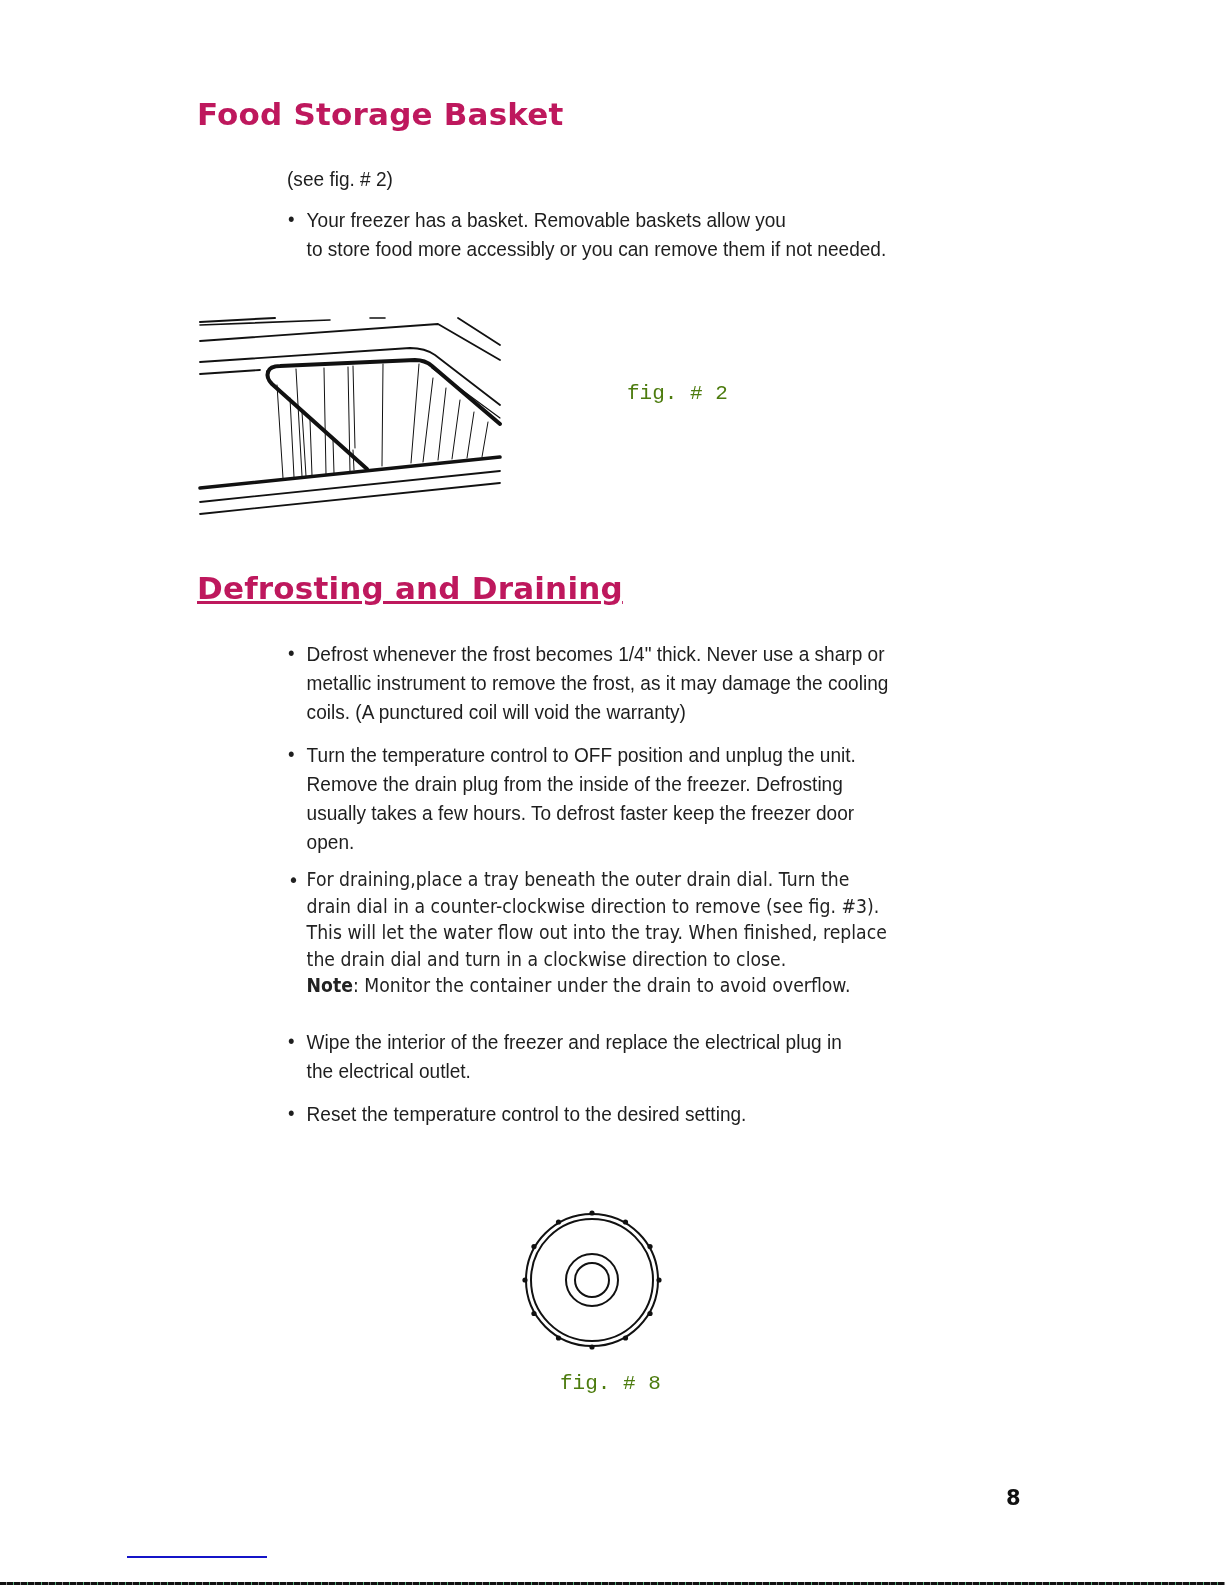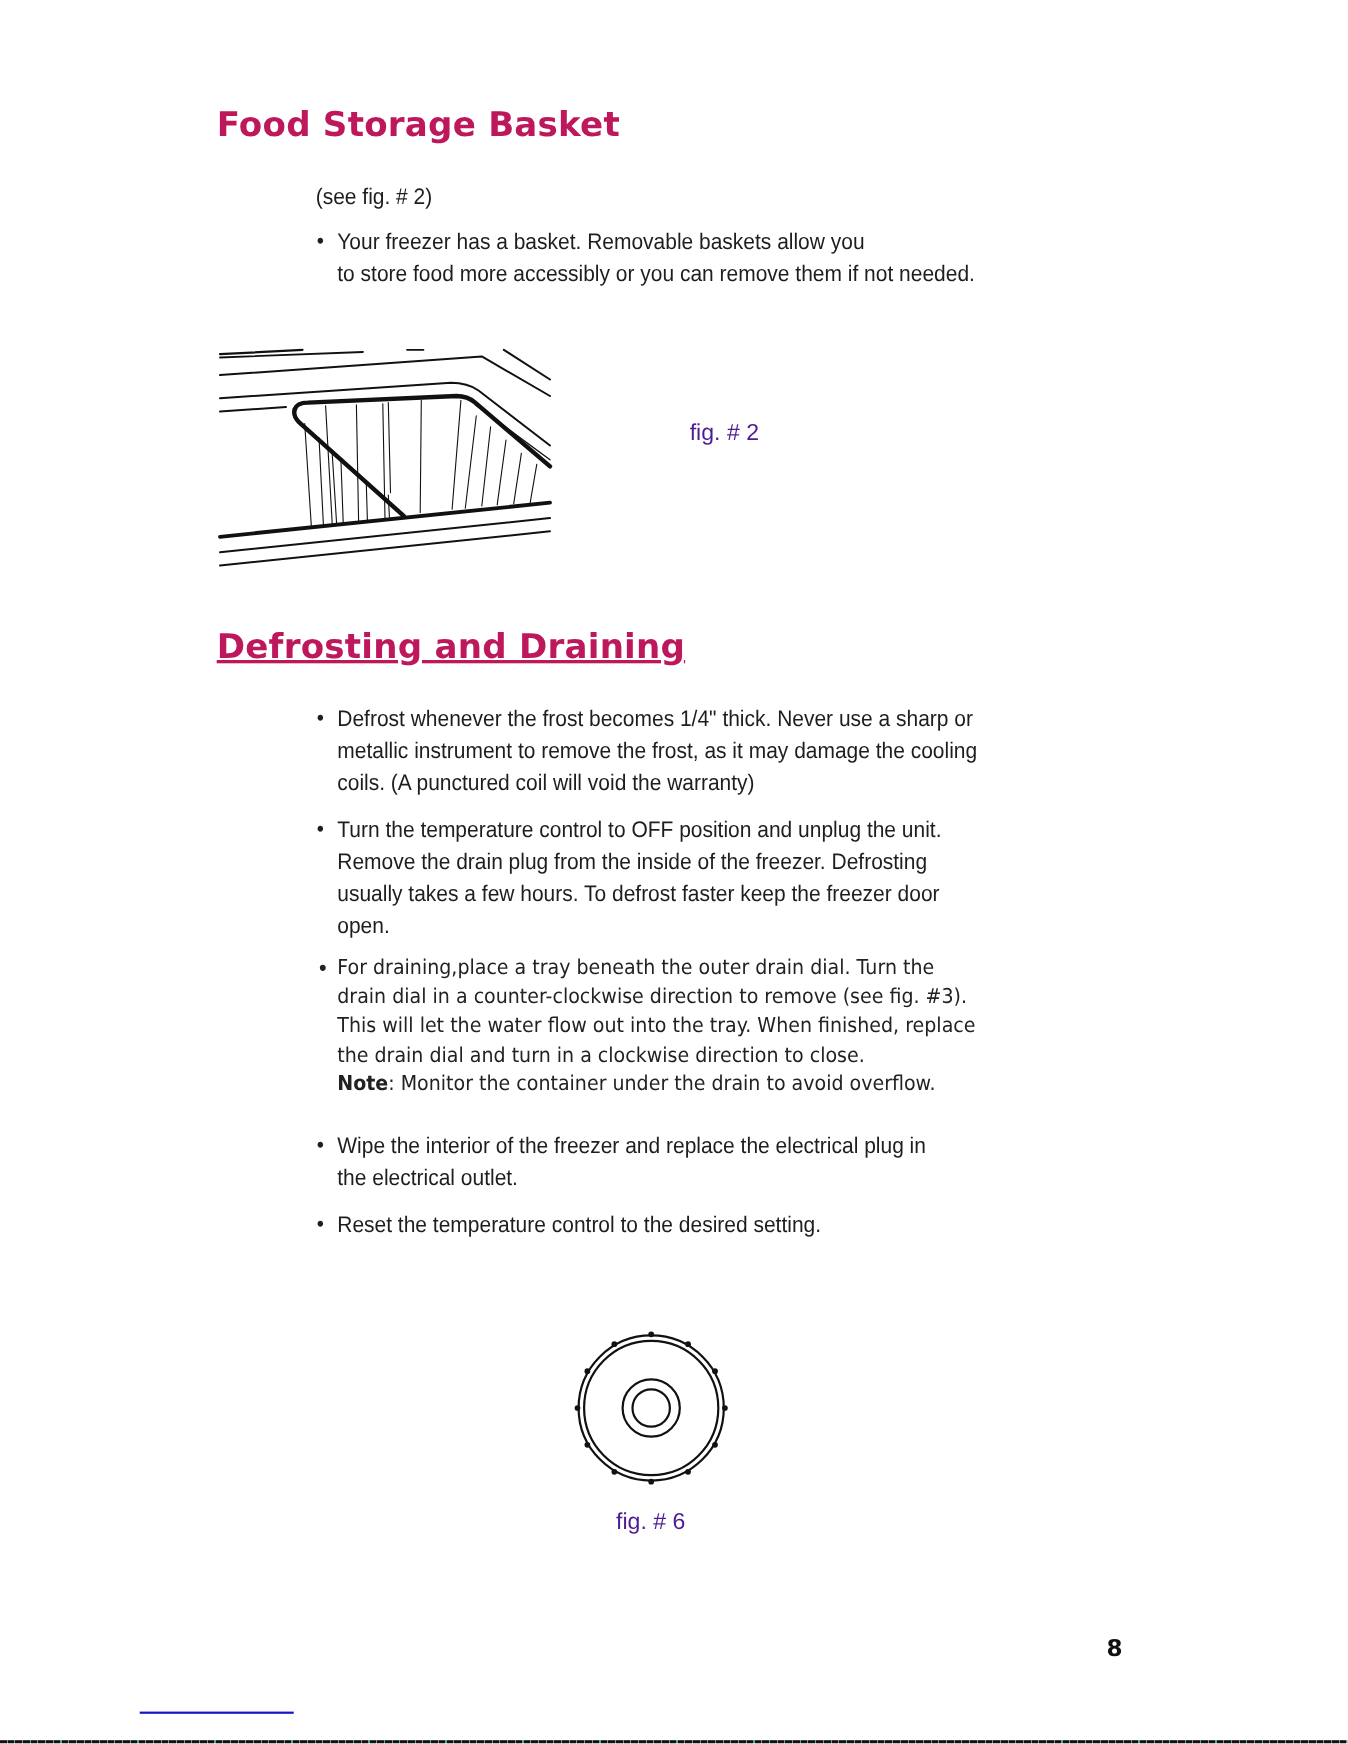--- a/index.html
+++ b/index.html
@@ -9,21 +9,21 @@
                font-weight: bold; font-size: 31px; color: #be185d; letter-spacing: 0.2px; margin: 0; }
     #h1 { top: 96px; }
     #h2 { top: 570px; text-decoration: underline; }
     .text { position: absolute; font-family: "Liberation Sans", sans-serif; font-size: 20.5px;
             line-height: 29px; color: #1e1e1e; transform: scaleX(0.93); transform-origin: left top; }
     .bullet { position: absolute; left: 288px; width: 760px; }
     .bullet .dot { position: absolute; left: 0; top: 0; font-size: 20px; }
     .bullet .body { position: absolute; left: 20px; width: 740px; }
     .alt { font-family: "DejaVu Sans", sans-serif; font-size: 18.6px; line-height: 26.5px; color: #222; }
     .note-label { font-weight: bold; }
-    .fig-caption { position: absolute; font-family: Liberation Sans, sans-serif; font-size: 21px; color: #4c1d95; }
+    .fig-caption { position: absolute; font-family: Liberation Mono, monospace; font-size: 21px; color: #4d7c0f; }
     .page-number { position: absolute; left: 1006px; top: 1486px; font-family: "DejaVu Sans", sans-serif;
                    font-weight: bold; font-size: 21px; color: #111; }
     .footer-link { position: absolute; left: 127px; top: 1556px; width: 140px; height: 2px; background: #1414c8; }
     .footer-rule { position: absolute; left: 0; top: 1582px; width: 1225px; height: 3px;
                    background: repeating-linear-gradient(90deg, #111 0 6px, #888 6px 7px, #111 7px 13px, #5a7 13px 14px); }
     svg { position: absolute; overflow: visible; }
   </style>
 </head>
 <body>
 
@@ -146,18 +146,18 @@
       <circle cx="105.5" cy="130.0237020535574" r="2.6"></circle>
       <circle cx="72" cy="139" r="2.6"></circle>
       <circle cx="38.499999999999986" cy="130.02370205355737" r="2.6"></circle>
       <circle cx="13.976297946442621" cy="105.50000000000003" r="2.6"></circle>
       <circle cx="5" cy="72.00000000000001" r="2.6"></circle>
       <circle cx="13.976297946442614" cy="38.49999999999999" r="2.6"></circle>
       <circle cx="38.49999999999997" cy="13.976297946442628" r="2.6"></circle>
     </g>
 </svg>
 
-<div class="fig-caption" style="left:560px; top:1372px;">fig. # 6</div>
+<div class="fig-caption" style="left:560px; top:1372px;">fig. # 8</div>
 
 <div class="page-number">8</div>
 
 <div class="footer-link"></div>
 <div class="footer-rule"></div>
 
 </body></html>

